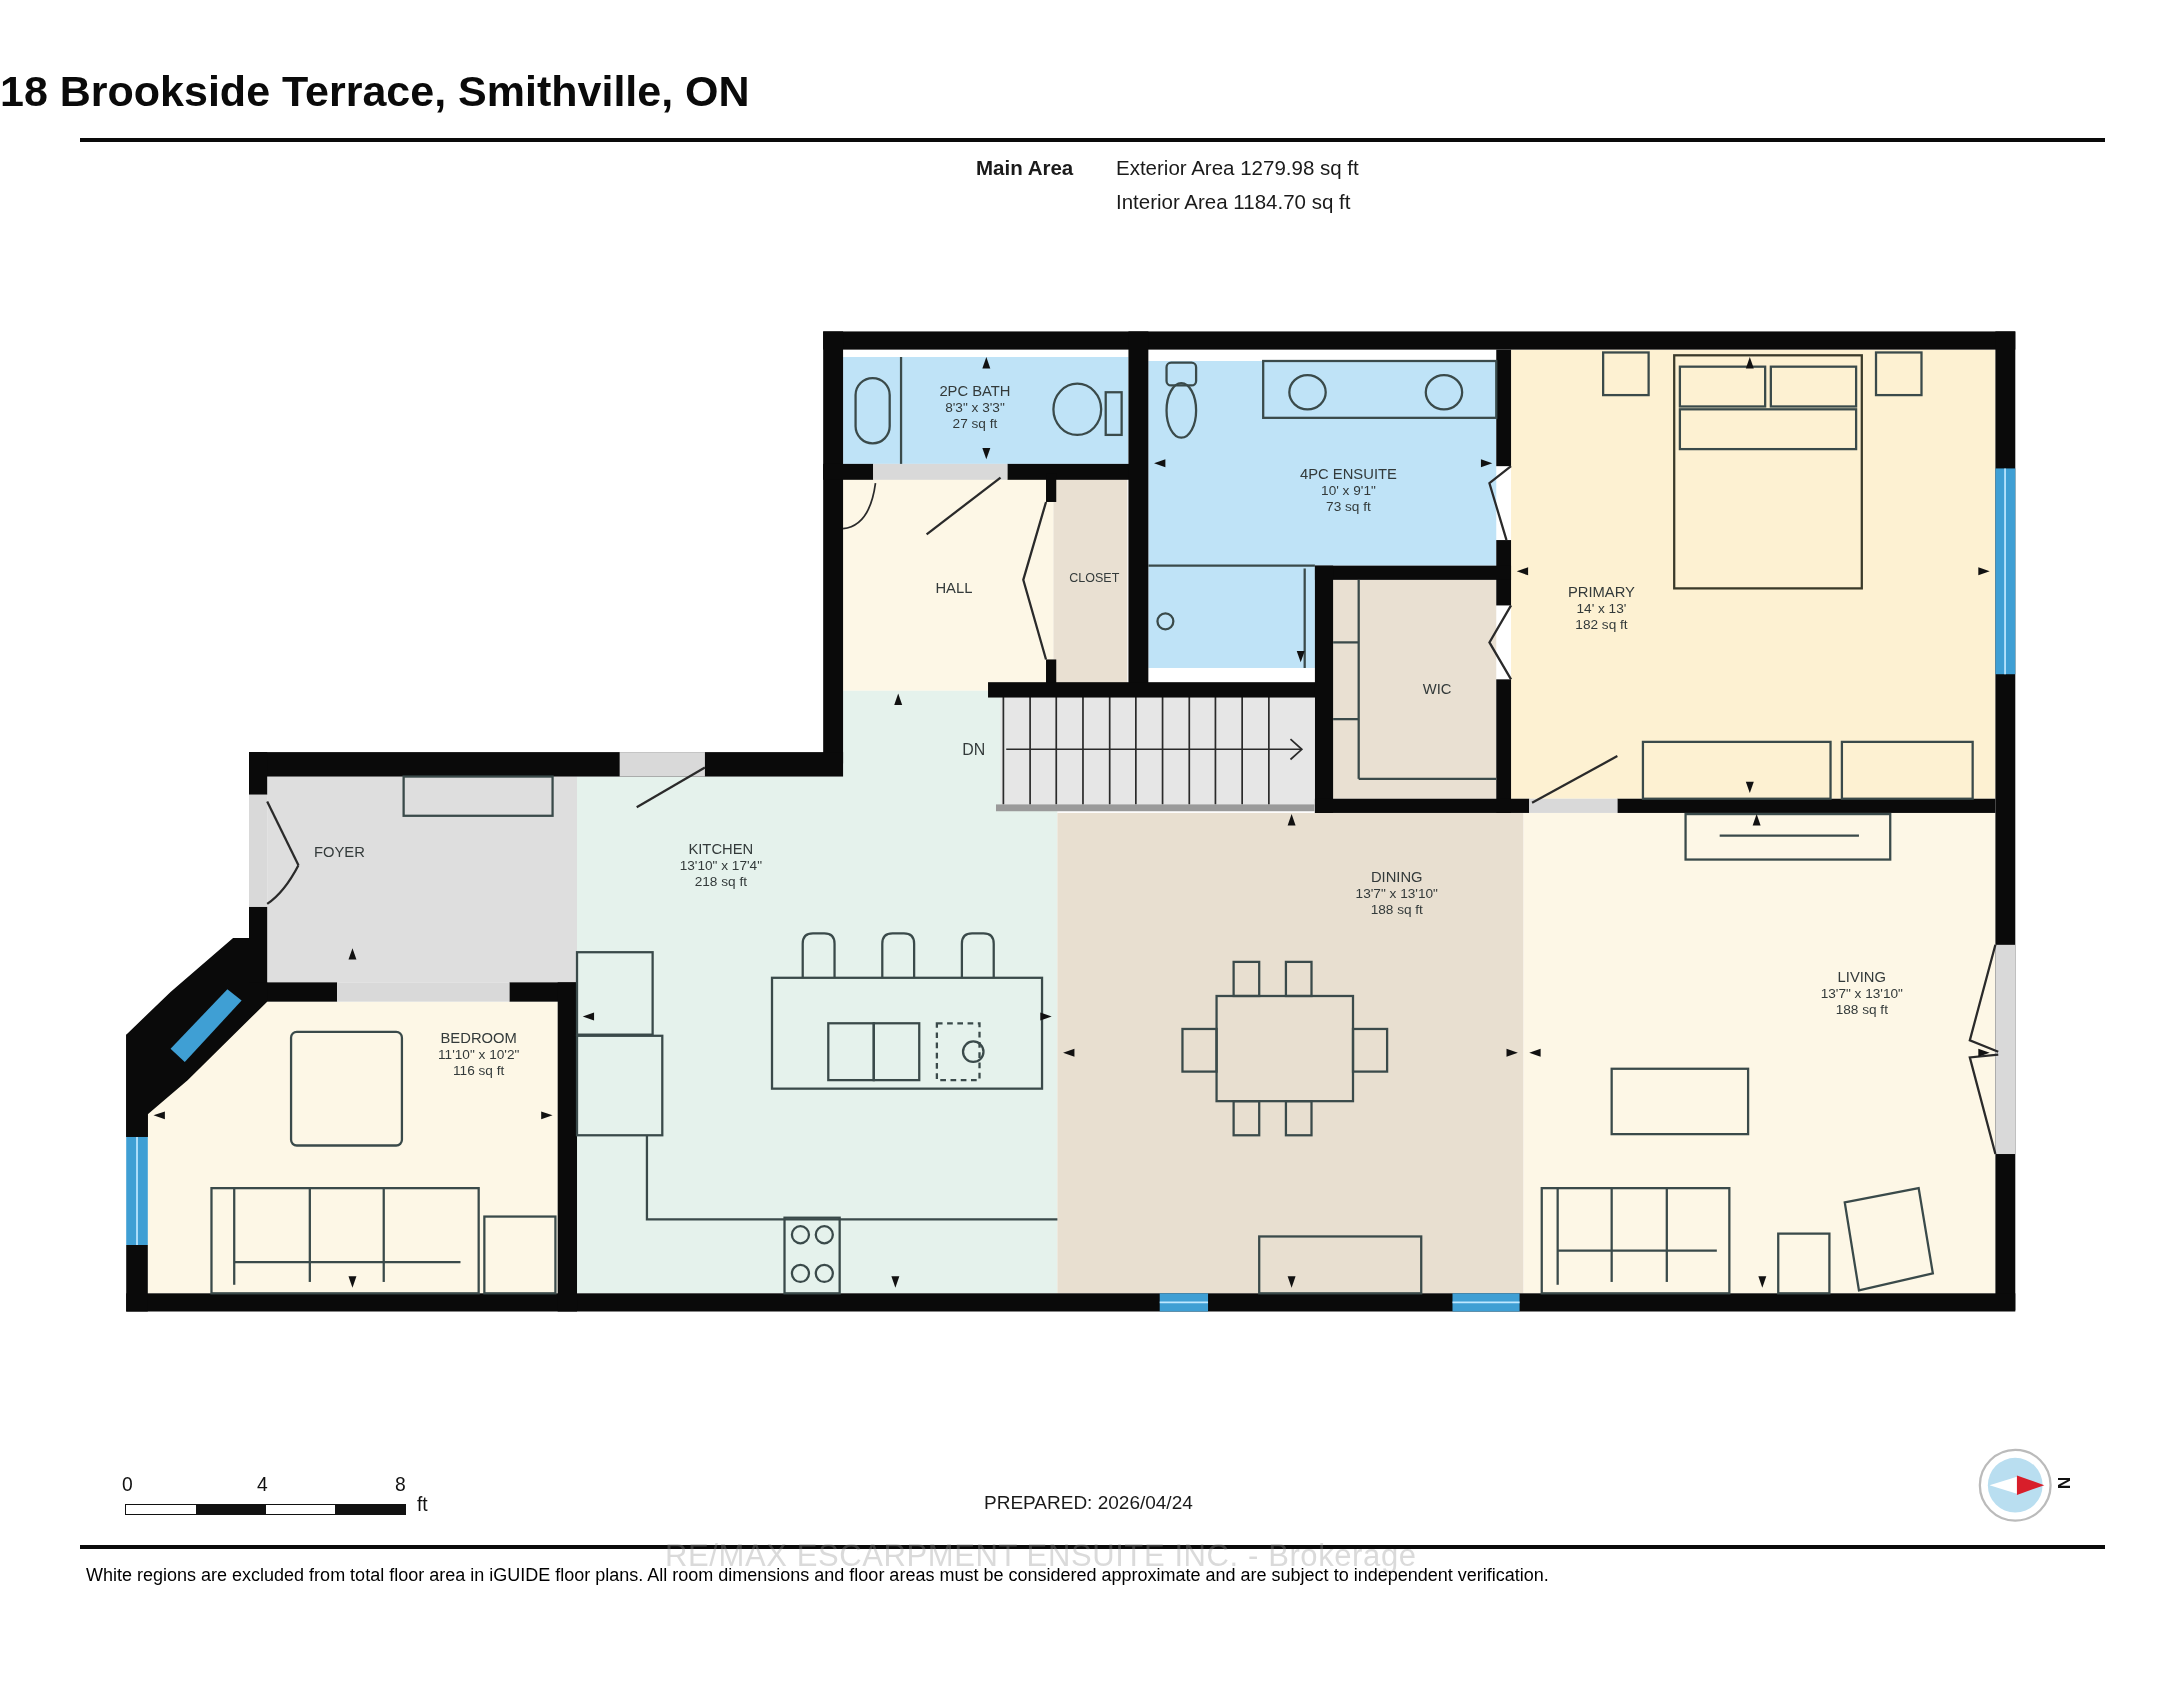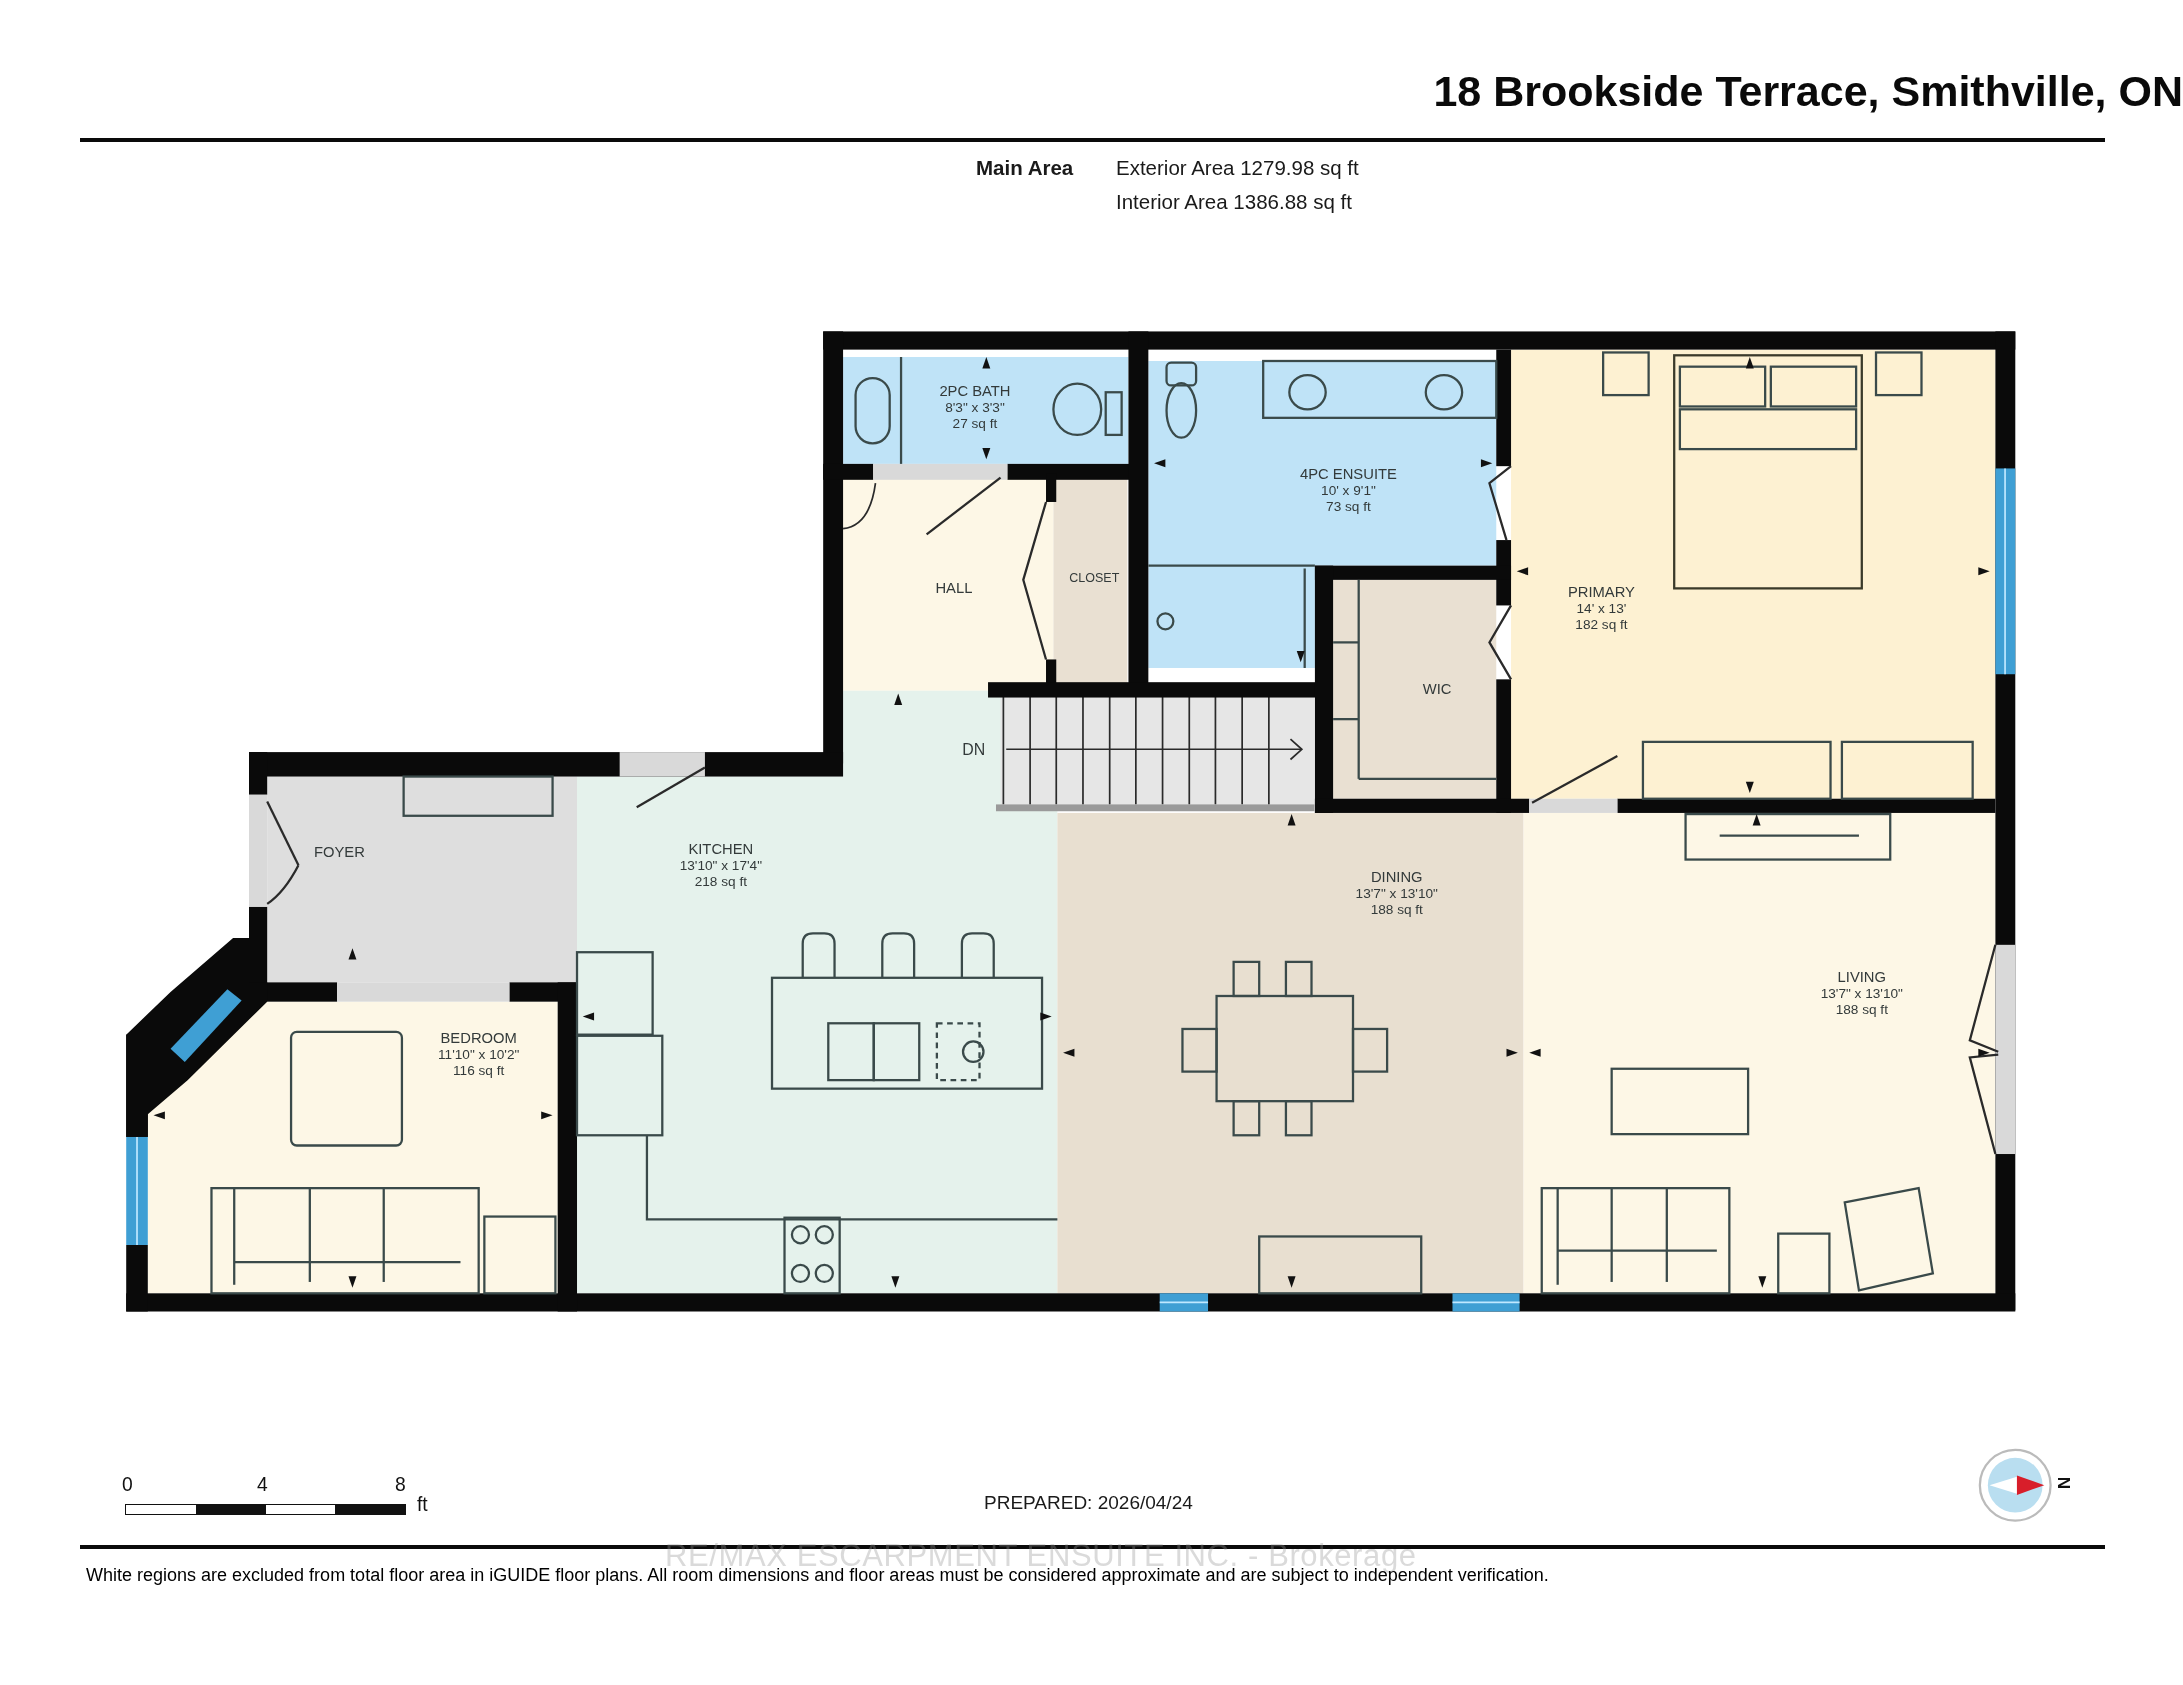--- a/index.html
+++ b/index.html
@@ -1,17 +1,17 @@
 <!DOCTYPE html>
 <html style="font-size:9px"><head>
 <meta charset="utf-8">
 <style>
   html, body { margin: 0; padding: 0; background: #ffffff; }
   body { width: 2183px; height: 1685px; position: relative; overflow: hidden; font-family: "Liberation Sans", sans-serif; color: #111; }
-  .title { position: absolute; left: 0; width: 2183px; top: 67px; text-align: right; font-weight: bold; font-size: 43px; letter-spacing: 0px; color: #0a0a0a; }
+  .title { position: absolute; left: 0; width: 2183px; top: 67px; text-align: left; font-weight: bold; font-size: 43px; letter-spacing: 0px; color: #0a0a0a; }
   .rule { position: absolute; left: 80px; width: 2025px; height: 4px; background: #0a0a0a; }
   .rule.top { top: 138px; }
   .rule.bottom { top: 1545px; }
   .floor-label { position: absolute; left: 976px; top: 156px; font-size: 20.5px; font-weight: bold; color: #1a1a1a; }
   .area-line { position: absolute; left: 1116px; font-size: 20.5px; color: #1a1a1a; }
   .area-line.ext { top: 156px; }
   .area-line.int { top: 190px; }
   .plan { position: absolute; left: 0; top: 0; }
   .room-label { font-family: "Liberation Sans", sans-serif; fill: #333a3a; text-anchor: middle; }
   .scale-num { position: absolute; top: 1474px; font-size: 19.3px; color: #111; }
@@ -26,21 +26,21 @@
   .compass { position: absolute; left: 1977px; top: 1447px; width: 77px; height: 77px; }
   .compass-n { position: absolute; left: 2057px; top: 1473px; font-size: 17px; font-weight: bold; transform: rotate(90deg); color: #111; }
 </style>
 </head>
 <body>
 
 <div class="title">18 Brookside Terrace, Smithville, ON</div>
 <div class="rule top"></div>
 <div class="floor-label">Main Area</div>
 <div class="area-line ext">Exterior Area 1279.98 sq ft</div>
-<div class="area-line int">Interior Area 1386.88 sq ft</div>
+<div class="area-line int">Interior Area 1184.70 sq ft</div>
 
 <svg class="plan" width="2183" height="1685" viewBox="0 0 3840 2964" xmlns="http://www.w3.org/2000/svg">
 
   <g>
 
     <rect x="1483" y="628" width="502" height="188" fill="#bfe3f7"></rect>
 
     <rect x="2020" y="635" width="612" height="360" fill="#bfe3f7"></rect>
     <rect x="2020" y="995" width="293" height="180" fill="#bfe3f7"></rect>
 

